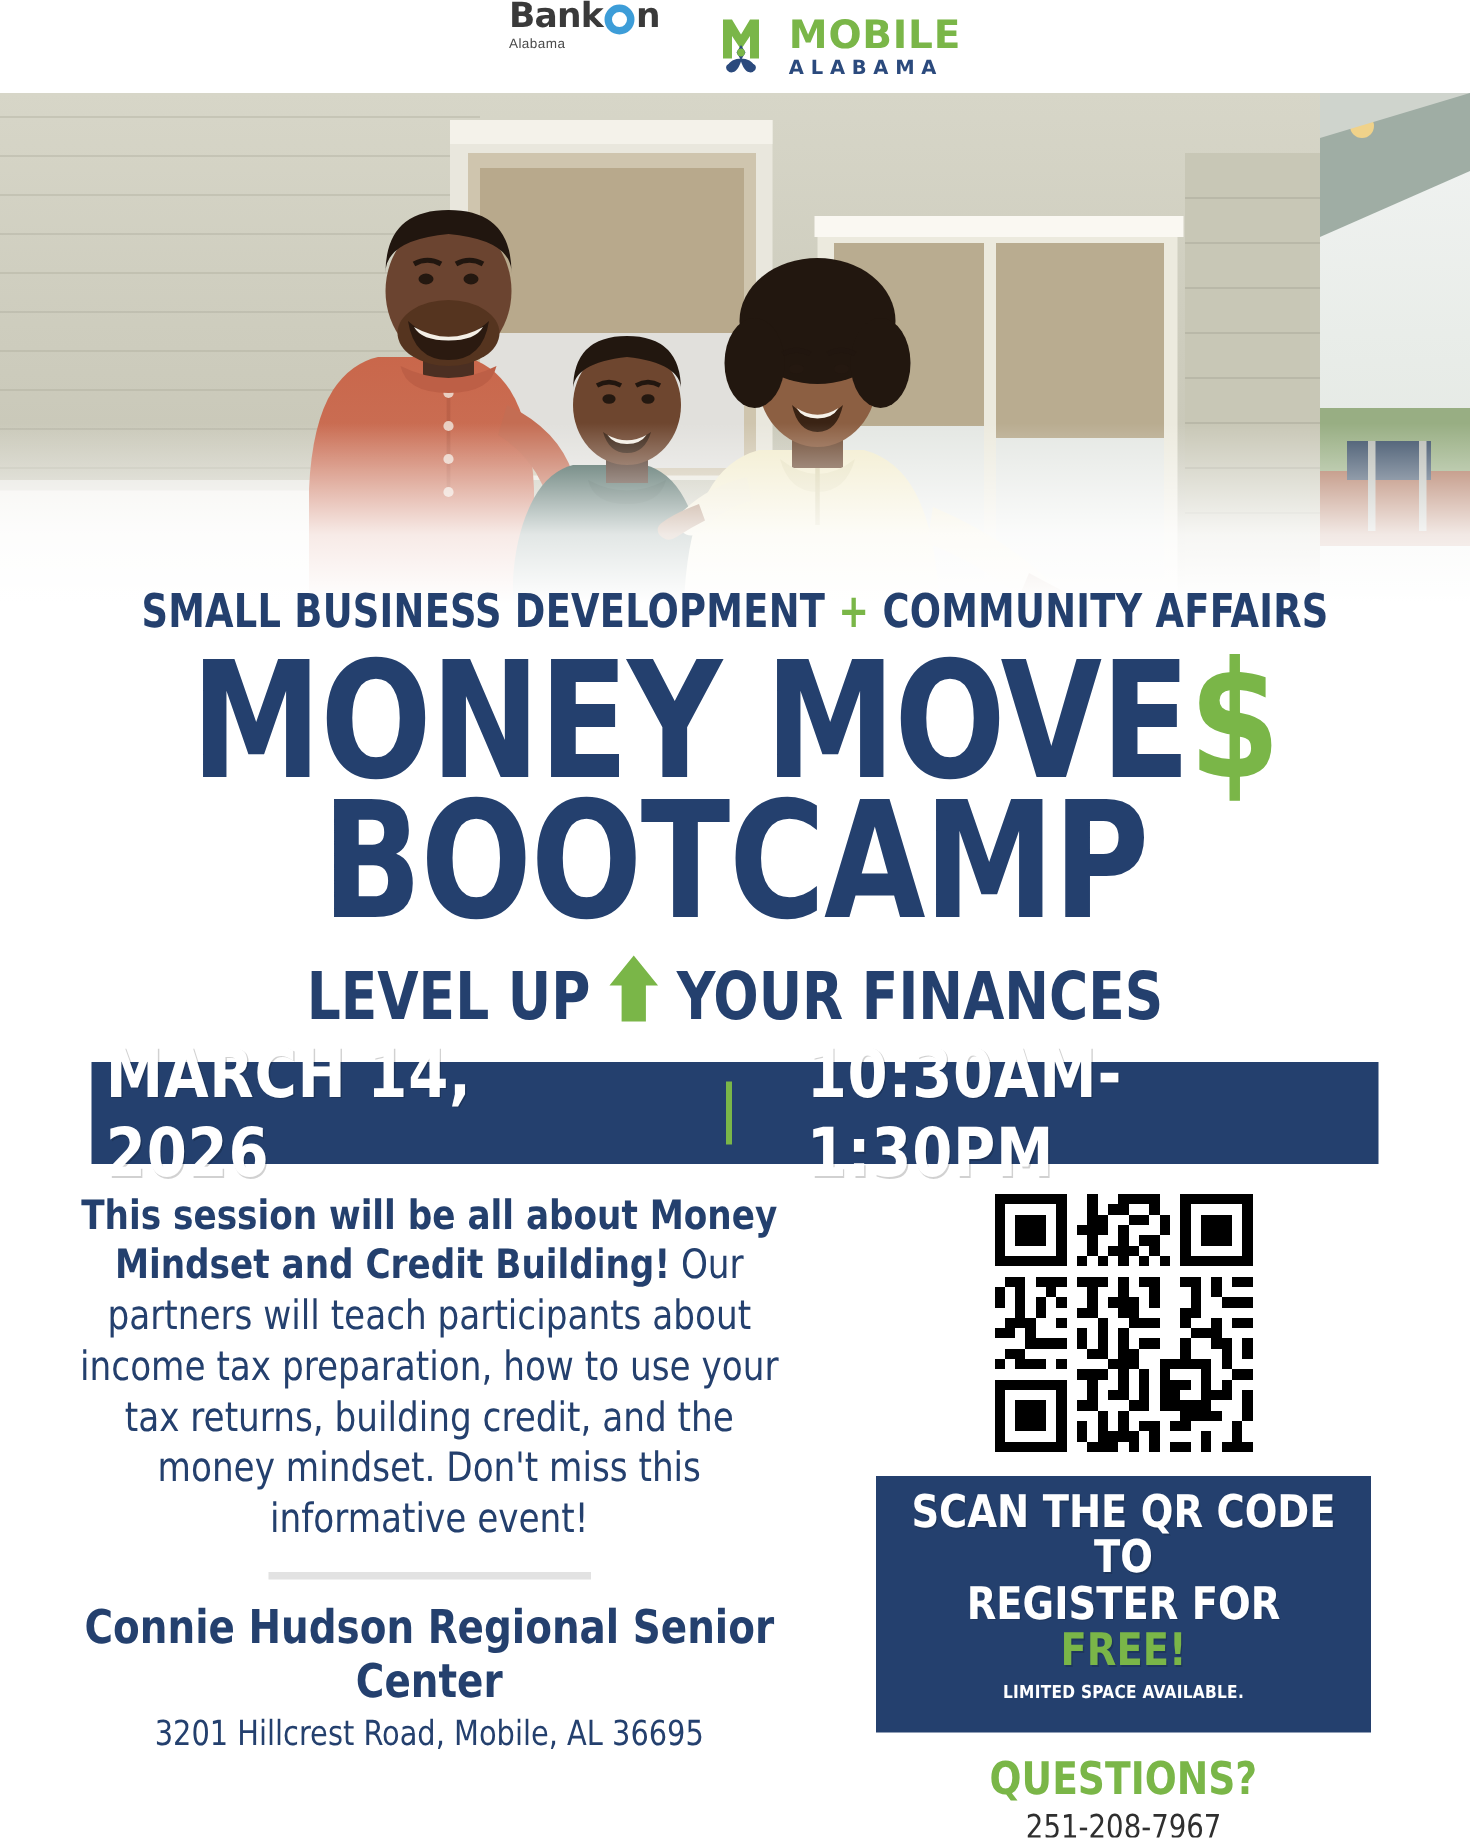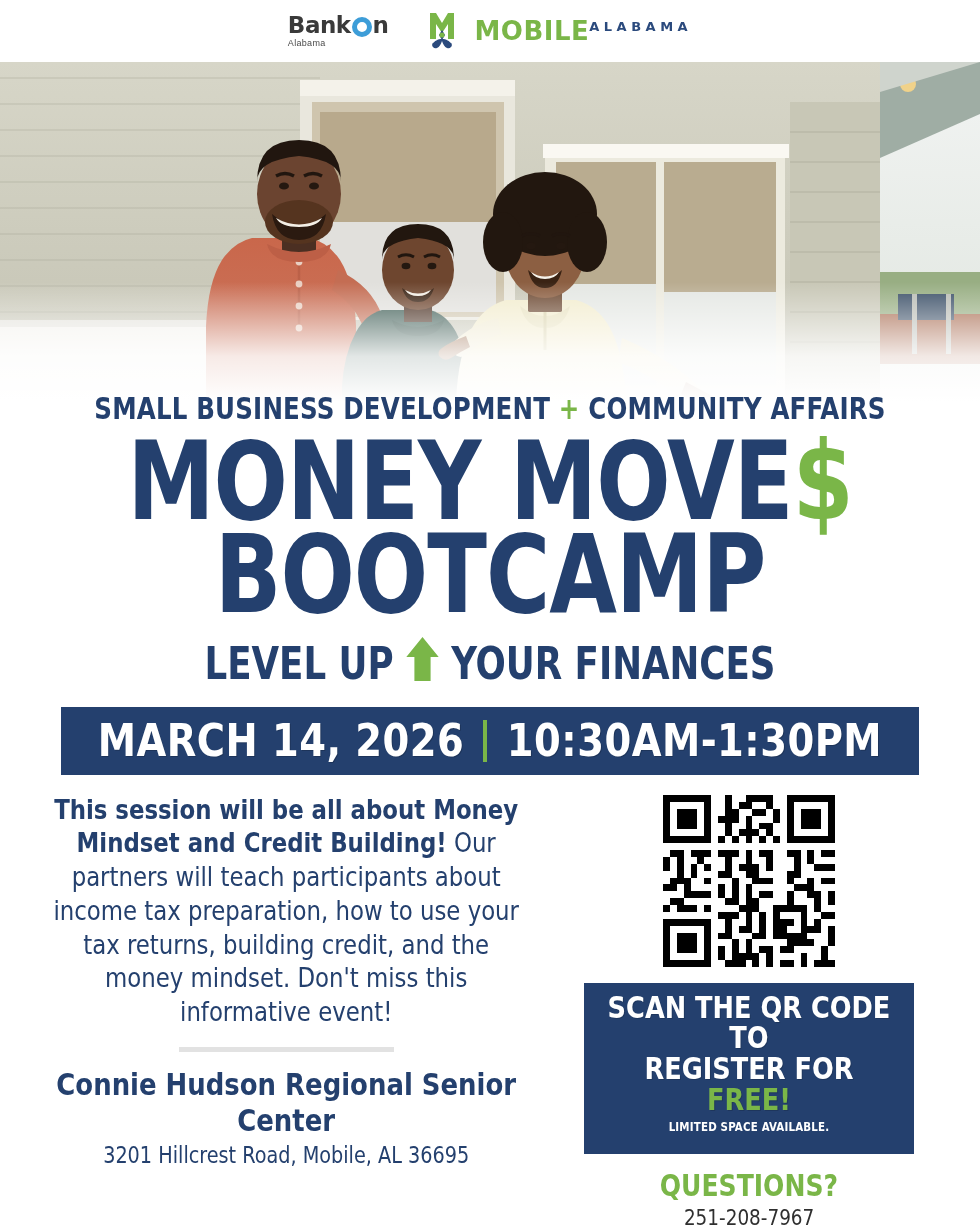--- a/index.html
+++ b/index.html
@@ -7,39 +7,39 @@
   body {
     font-family:"Liberation Sans", sans-serif;
     background:#ffffff;
     overflow:hidden;
     position:relative;
   }
 
   
   .logo-bar{
     height:62px; width:100%;
-    display:flex; align-items:center; justify-content:center;
+    display:flex; justify-content:center;
     gap:40px; background:#fff;
   }
   .bankon{ display:flex; flex-direction:column; align-items:flex-start; line-height:1; }
   .bankon-row{ display:flex; align-items:center; }
   .bankon-word{
     font-size:23px; font-weight:bold; color:#3a3a3a;
     letter-spacing:-0.5px; font-family:"DejaVu Sans", sans-serif;
   }
   .bankon-o{
     width:20px; height:20px; border-radius:50%;
     border:5px solid #3d9dd8; margin:0 1px; position:relative; top:1px;
   }
   .bankon-sub{ font-size:9px; color:#4a4a4a; margin-top:2px; letter-spacing:0.3px; }
 
   .mobile-logo{ display:flex; align-items:center; gap:6px; }
   .m-mark{ position:relative; width:40px; height:44px; }
   .m-mark svg{ display:block; }
-  .mobile-text{ display:flex; flex-direction:row; line-height:1; }
+  .mobile-text{ display:flex; flex-direction:column; line-height:1; }
   .mobile-word{
     font-size:26px; font-weight:bold; color:#7ab648;
     letter-spacing:0.5px; font-family:"DejaVu Sans", sans-serif;
   }
   .alabama-word{
     font-size:13px; font-weight:bold; color:#2b4a7d;
     letter-spacing:4.5px; margin-top:2px; font-family:"DejaVu Sans", sans-serif;
   }
 
   
@@ -78,21 +78,21 @@
     margin-top:10px; letter-spacing:0px;
     font-family:"DejaVu Sans Condensed","Liberation Sans Narrow","Liberation Sans",sans-serif;
     transform:scaleX(0.9); transform-origin:center;
     display:flex; align-items:center; justify-content:center; gap:12px;
   }
   .arrow-up{ display:inline-block; }
 
   
   .date-bar{
     margin:14px auto 0; width:858px; height:68px; background:#24406e;
-    display:flex; align-items:center; justify-content:center; gap:10px;
+    display:flex; align-items:center; justify-content:center; gap:40px;
     color:#fff;
   }
   .date-bar .dtxt{
     font-size:45px; font-weight:bold; letter-spacing:0.5px;
     font-family:"DejaVu Sans Condensed","Liberation Sans Narrow","Liberation Sans",sans-serif;
     transform:scaleX(0.95); transform-origin:center;
     text-shadow:1px 1px 0 rgba(0,0,0,0.18);
   }
   .date-sep{ width:4px; height:42px; background:#7ab648; }
 

